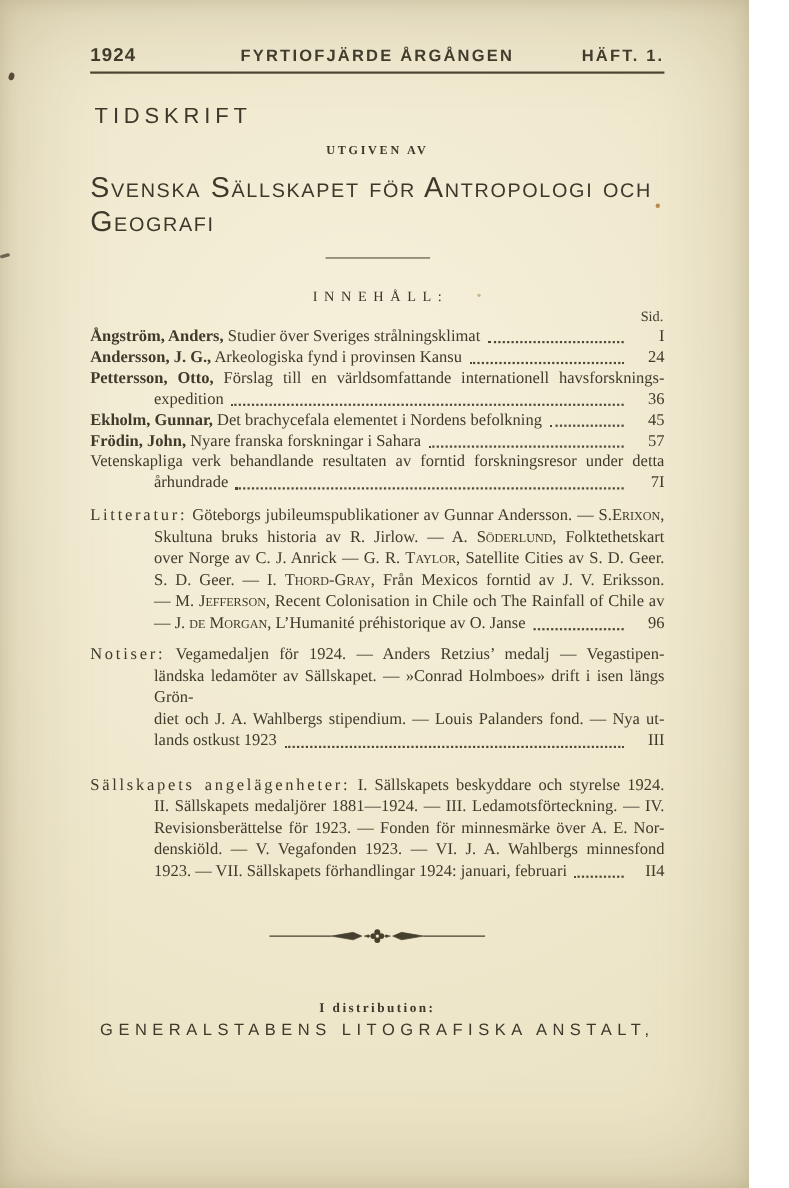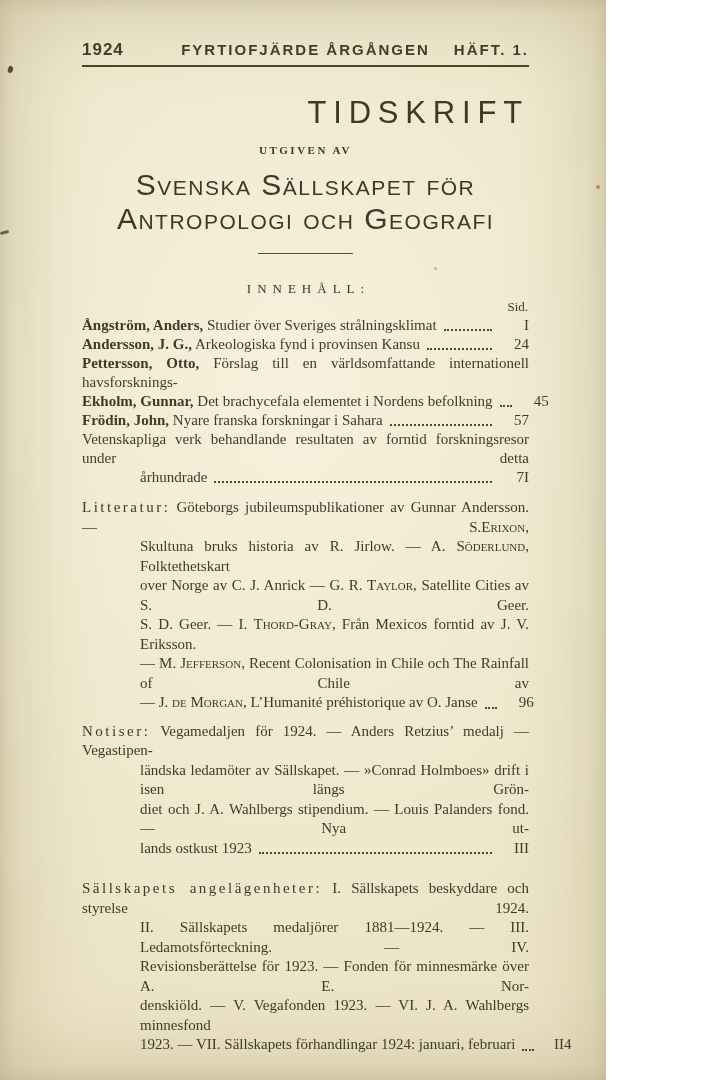--- a/index.html
+++ b/index.html
@@ -1,47 +1,47 @@
 <!DOCTYPE html>
 <html><head>
 <meta charset="utf-8">
 <style>
   html,body{margin:0;padding:0;}
   body{width:717px;height:1080px;font-family:"Liberation Serif","DejaVu Serif",serif;}
   .page{
-    position:relative;width:606px;height:1080px;overflow:hidden;
+    position:relative;width:681px;height:1080px;overflow:hidden;
     background:
       radial-gradient(ellipse 130% 95% at 48% 36%, rgba(255,252,240,.55), rgba(255,252,240,0) 62%),
       #ece4c6;
     box-shadow: inset 0 0 95px rgba(110,92,45,.28), inset 0 0 16px rgba(110,92,55,.18);
     color:#3f3b2b;
   }
   .content{padding:0 77px 0 82px;}
   
   .issue-header{display:flex;align-items:baseline;padding-top:40px;
     font-family:"Liberation Sans","DejaVu Sans",sans-serif;font-size:15px;font-weight:bold;
     letter-spacing:2px;color:#413d2c;}
   .issue-header .left{flex:1;text-align:left;font-size:17px;letter-spacing:1px;}
   .issue-header .center{flex:0 0 auto;}
   .issue-header .right{flex:1;text-align:right;}
   .header-rule{margin-top:5px;border-top:2px solid #4a4531;height:0;}
   
   .masthead{margin:46px 0 0;text-align:center;
     font-family:"DejaVu Serif","Liberation Serif",serif;font-weight:700;
     font-size:100px;line-height:1.12;letter-spacing:.26em;padding-left:.15em;
     color:#d7492b;}
-  .subtitle{margin-top:28px;text-align:right;
+  .subtitle{margin-top:28px;text-align:left;
     font-family:"Liberation Sans","DejaVu Sans",sans-serif;
-    font-size:31px;letter-spacing:.22em;padding-left:.2em;color:#3c382a;}
+    font-size:20px;letter-spacing:.22em;padding-left:.2em;color:#3c382a;}
   .utgiven{margin-top:13px;text-align:center;
     font-family:Liberation Serif, serif;
     font-size:11px;font-weight:bold;letter-spacing:2.5px;color:#3c382a;}
-  .society{margin-top:12px;text-align:center;
+  .society{margin-top:12px;
     font-family:"Liberation Sans","DejaVu Sans",sans-serif;
-    font-variant:small-caps;font-size:30px;letter-spacing:1.5px;color:#3c382a;}
+    font-variant:small-caps;font-size:26px;letter-spacing:1.5px;color:#3c382a;}
   .short-rule{margin:17px auto 0;width:95px;border-top:1.5px solid #524d39;height:0;}
   
   .innehall{margin-top:27px;text-align:center;
     font-size:13px;letter-spacing:6px;padding-left:6px;color:#373425;}
   .sid{margin-top:2px;text-align:right;font-size:13px;font-weight:normal;padding-right:1px;}
   .lines-block{margin-top:1px;}
   .tline{font-size:15px;line-height:19px;color:#3f3b2b;}
   .para .tline{line-height:19.5px;}
   .tline.indent{padding-left:58px;}
   .tline.justify{text-align:justify;text-align-last:justify;}
@@ -99,20 +99,25 @@
           <span class="tcontent"><span class="seg-bold">Ångström, Anders,</span><span class=""> Studier över Sveriges strålningsklimat</span></span>
           <span class="leader"></span>
           <span class="pagenum">I</span>
         </div>
         <div class="tline has-page">
           <span class="tcontent"><span class="seg-bold">Andersson, J. G.,</span><span class=""> Arkeologiska fynd i provinsen Kansu</span></span>
           <span class="leader"></span>
           <span class="pagenum">24</span>
         </div>
         <div class="tline justify"><span class="tcontent"><span class="seg-bold">Pettersson, Otto,</span><span class=""> Förslag till en världsomfattande internationell havsforsknings-</span></span></div>
+        <div class="tline indent has-page">
+          <span class="tcontent"><span class="">expedition</span></span>
+          <span class="leader"></span>
+          <span class="pagenum">36</span>
+        </div>
         <div class="tline has-page">
           <span class="tcontent"><span class="seg-bold">Ekholm, Gunnar,</span><span class=""> Det brachycefala elementet i Nordens befolkning</span></span>
           <span class="leader"></span>
           <span class="pagenum">45</span>
         </div>
         <div class="tline has-page">
           <span class="tcontent"><span class="seg-bold">Frödin, John,</span><span class=""> Nyare franska forskningar i Sahara</span></span>
           <span class="leader"></span>
           <span class="pagenum">57</span>
         </div>

